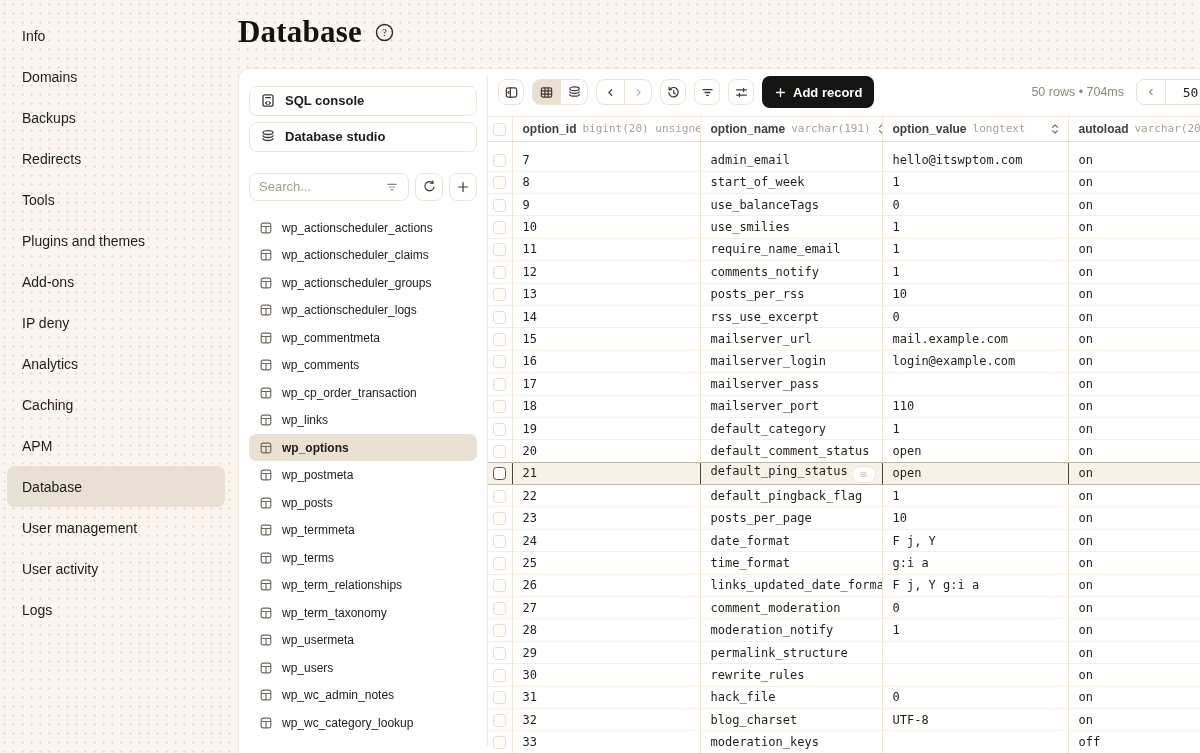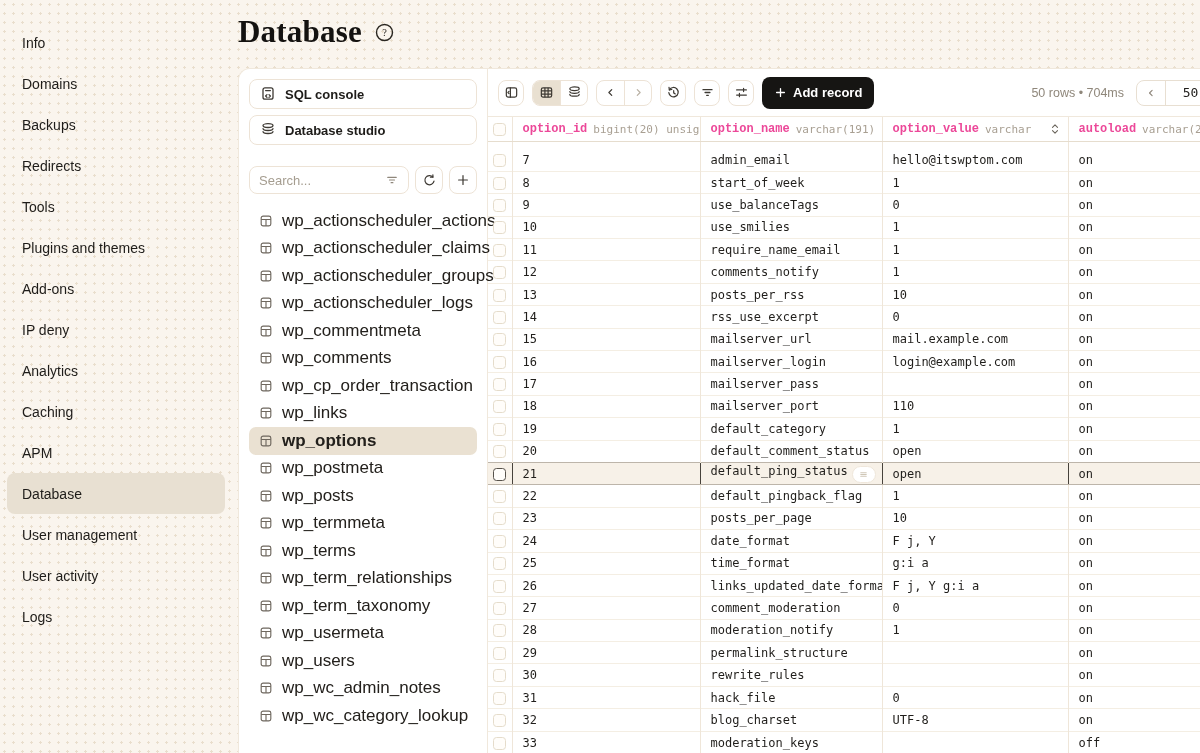--- a/index.html
+++ b/index.html
@@ -5,56 +5,56 @@
   * { margin:0; padding:0; box-sizing:border-box; }
   html,body { width:1200px; height:753px; overflow:hidden; }
   body {
     font-family:"Liberation Sans",sans-serif;
     background-color:#FAF5EE;
     background-image:radial-gradient(#E9DECD 1px, transparent 1.2px);
     background-size:9px 9px;
     color:#1F1D1A;
   }
   
-  .sidebar { position:absolute; left:0; top:0; width:232px; height:753px; padding-top:22px; }
+  .sidebar { position:absolute; left:0; top:0; width:232px; height:753px; padding-top:15px; }
   .sidebar ul { list-style:none; }
   .nav-item {
     height:41px; margin:0 7px; padding:0 15px; border-radius:8px;
     display:flex; align-items:center; font-size:14px; color:#1E1C19; cursor:pointer;
   }
   .nav-item.active { background:#E8E0D2; }
   
   .page-header { position:absolute; left:238px; top:14px; display:flex; align-items:center; gap:13px; }
   .page-title { font-family:"Liberation Serif",serif; font-size:31px; font-weight:600; letter-spacing:.2px; color:#141210; }
   .help-icon { width:19px; height:19px; display:flex; align-items:center; justify-content:center; }
   
   .main-card {
     position:absolute; left:238px; top:68px; right:0; bottom:0;
     background:#fff; border:1px solid #F0E8DC; border-right:none; border-bottom:none;
-    border-radius:12px 0 0 0; display:flex; overflow:hidden;
+    border-radius:12px 0 0 0; display:flex; overflow:hidden;align-items:center;
   }
   .left-pane { width:249px; border-right:1px solid #F0E8DC; padding:10px; flex:none; }
   .pane-btn {
     height:30px; width:100%; background:#fff; border:1px solid #EDE3D6; border-radius:8px;
     display:flex; align-items:center; gap:9px; padding:0 10px; margin-bottom:6px;
     font-size:13px; font-weight:600; color:#1E1C19; cursor:pointer;
   }
   .search-row { display:flex; gap:6px; margin-top:21px; }
   .search-box {
     flex:1; height:28px; border:1px solid #EDE3D6; border-radius:8px; background:#fff;
     display:flex; align-items:center; padding:0 9px; gap:6px;
   }
   .search-box input { border:none; outline:none; background:transparent; width:100%;
     font-family:"Liberation Sans",sans-serif; font-size:13px; color:#6E675E; }
   .search-box input::placeholder { color:#A59D90; }
   .icon-btn { width:28px; height:28px; flex:none; border:1px solid #EDE3D6; border-radius:8px;
     background:#fff; display:flex; align-items:center; justify-content:center; cursor:pointer; }
   .table-list { list-style:none; margin-top:13px; }
   .table-item { height:27.5px; display:flex; align-items:center; gap:9px; padding:0 10px;
-    border-radius:7px; font-size:17px; color:#23201C; cursor:pointer; white-space:nowrap; }
+    border-radius:7px; font-size:12px; color:#23201C; cursor:pointer; white-space:nowrap; }
   .table-item.active { background:#EAE1D2; font-weight:700; }
   .table-item .ticon { display:flex; flex:none; }
   
   .grid-pane { flex:1; min-width:0; display:flex; flex-direction:column; overflow:hidden; }
   .toolbar { height:47px; flex:none; display:flex; align-items:center; padding:0 0 0 10px; gap:8px; }
   .tb-btn { height:26px; min-width:26px; border:1px solid #EDE3D6; border-radius:8px; background:#fff;
     display:flex; align-items:center; justify-content:center; cursor:pointer; }
   .tb-group { height:26px; border:1px solid #EDE3D6; border-radius:8px; background:#fff;
     display:flex; align-items:stretch; overflow:hidden; }
   .tb-seg { width:27px; display:flex; align-items:center; justify-content:center; cursor:pointer; }
@@ -72,21 +72,21 @@
     justify-content:center; font-family:"DejaVu Sans Mono",monospace; font-size:13px; color:#1F1D1A; }
   
   .table-wrap { flex:1; overflow:hidden; }
   table.data { border-collapse:collapse; table-layout:fixed; width:880px; }
   col.c-check { width:24px; } col.c-id { width:188px; } col.c-name { width:182px; }
   col.c-value { width:186px; } col.c-autoload { width:300px; }
   th,td { padding:0 0 0 10px; text-align:left; vertical-align:middle; overflow:hidden; white-space:nowrap; }
   thead th { height:25px; border-top:1px solid #F0E8DC; border-bottom:1px solid #E6DDCE; font-weight:400; }
   thead th + th, tbody td + td { border-left:1px solid #EFE6D9; }
   .col-label { display:flex; align-items:center; gap:6px; }
-  .col-name { font-size:12px; font-weight:700; color:#ec4899;font-family:Liberation Mono, monospace; }
+  .col-name { font-size:12px; font-weight:700; color:#404040; }
   .col-type { font-family:"DejaVu Sans Mono",monospace; font-size:11px; color:#A89F92; }
   .sort { margin-left:auto; margin-right:8px; display:flex; cursor:pointer; }
   td.chk, th.chk { padding:0; text-align:center; }
   .checkbox { display:inline-block; width:13px; height:13px; border:1.2px solid #E5DCCB;
     border-radius:3.5px; background:#FFFDFA; vertical-align:middle; cursor:pointer; }
   tbody tr.row { height:22.4px; }
   tbody tr.row + tr.row td { border-top:1px solid #F4EEE3; }
   tbody td { font-family:"DejaVu Sans Mono",monospace; font-size:12px; color:#201E1B; }
   tr.partial td { height:7px; border-top:1px solid #F0E8DC; padding-top:0; padding-bottom:0; }
   tr.partial .clip { height:7px; overflow:hidden; }
@@ -490,21 +490,21 @@
                 <span class="sort">
                     <svg width="10" height="12" viewBox="0 0 12 14" fill="none" stroke="#6B655C" stroke-width="1.3" stroke-linecap="round" stroke-linejoin="round">
                       <path d="m3 5 3-3 3 3M3 9l3 3 3-3"></path>
                     </svg>
                   </span>
               </span>
             </th>
             <th>
               <span class="col-label">
                 <span class="col-name">option_value</span>
-                <span class="col-type">varchar</span>
+                <span class="col-type">longtext</span>
                 <span class="sort">
                     <svg width="10" height="12" viewBox="0 0 12 14" fill="none" stroke="#6B655C" stroke-width="1.3" stroke-linecap="round" stroke-linejoin="round">
                       <path d="m3 5 3-3 3 3M3 9l3 3 3-3"></path>
                     </svg>
                   </span>
               </span>
             </th>
             <th>
               <span class="col-label">
                 <span class="col-name">autoload</span>

